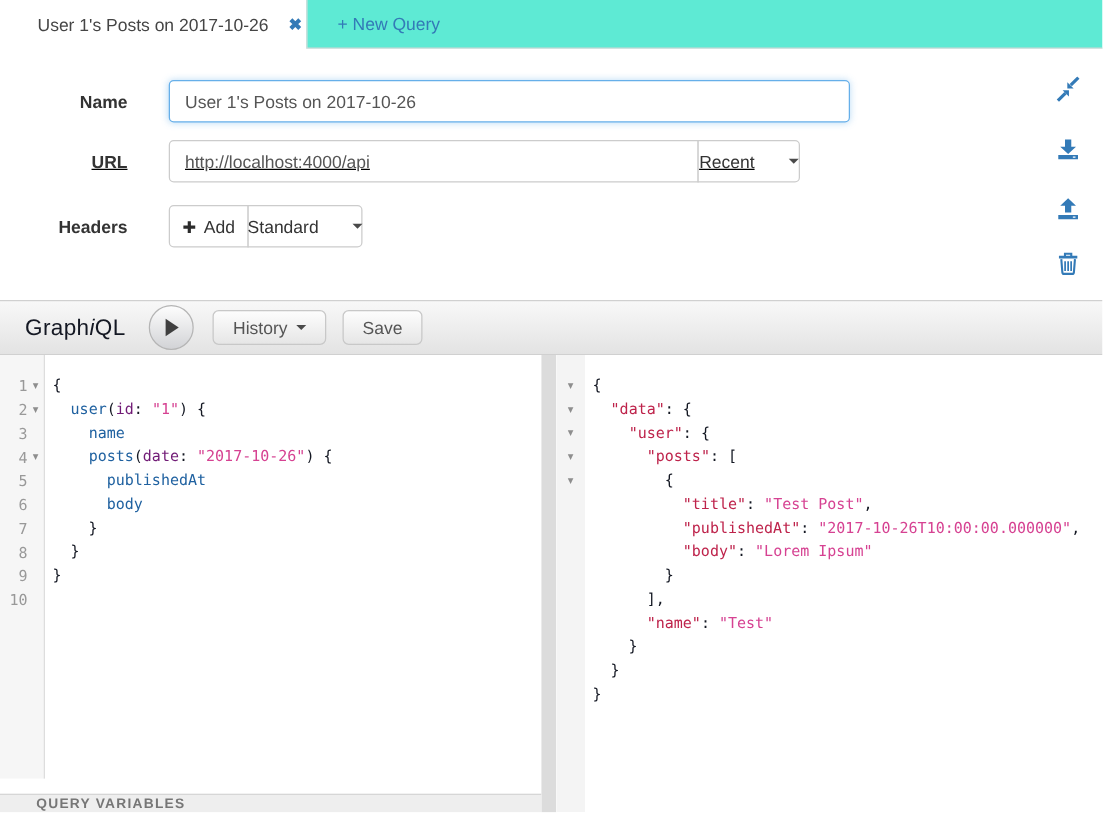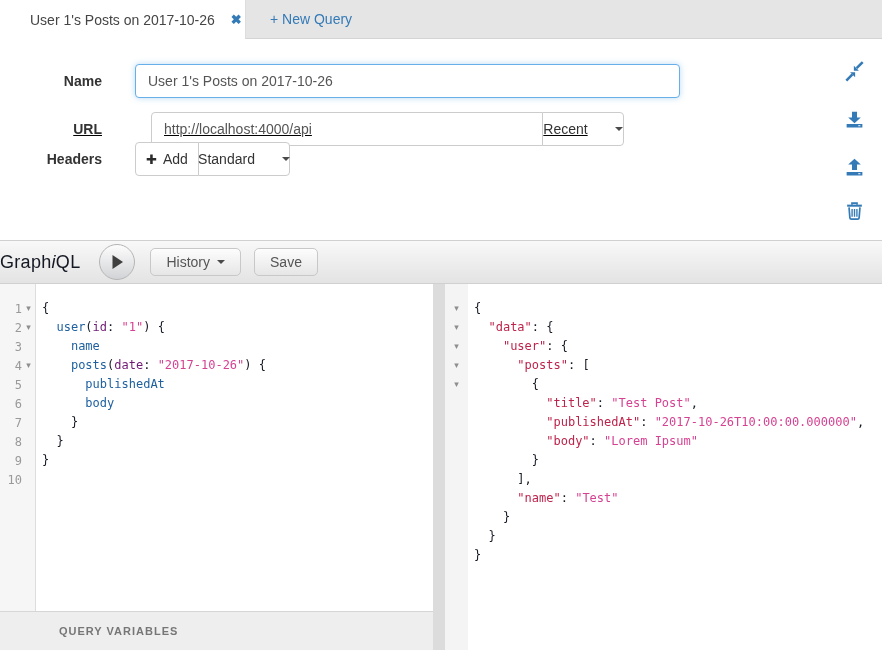--- a/index.html
+++ b/index.html
@@ -5,54 +5,54 @@
   * { margin:0; padding:0; box-sizing:border-box; }
   html,body { width:882px; height:650px; overflow:hidden; background:#fff;
     font-family:"Liberation Sans", sans-serif; }
 
   
   .tabbar { display:flex; height:39px; background:#fff; }
   .tab-active { width:245px; background:#fff; display:flex; align-items:center;
     padding:0 16px 0 30px; font-size:14px; color:#454545; }
   .tab-active .tab-label { white-space:nowrap; }
   .tab-close { margin-left:16px; color:#337ab7; font-size:13px; font-weight:bold; cursor:pointer; }
-  .tab-rest { flex:1; background:#e5e5e5; border-bottom:1px solid #d4d4d4;
+  .tab-rest { flex:1; background:#5eead4; border-bottom:1px solid #d4d4d4;
     border-left:1px solid #ddd; display:flex; align-items:center; }
   .tab-new { padding:0 24px; color:#337ab7; font-size:14px; cursor:pointer; white-space:nowrap; }
 
   
   .form-section { position:relative; height:201px; background:#fff; }
   .form-row { position:absolute; left:0; display:flex; align-items:center; height:34px; }
-  .row-name { top:25px; } .row-url { top:73px;text-decoration:underline; } .row-headers { top:103px; }
+  .row-name { top:25px; } .row-url { top:73px;text-decoration:underline; } .row-headers { top:125px; }
   .form-label { width:102px; text-align:right; font-weight:bold; font-size:14px;
     color:#333; margin-right:33px; }
   .txt-input { height:34px; border:1px solid #ccc; border-radius:4px; font-size:14px;
     color:#555; padding:0 12px; outline:none; background:#fff; }
   .input-name { width:545px; border-color:#66afe9; box-shadow:0 0 6px rgba(102,175,233,.45); }
-  .input-url { width:392px; border-radius:4px 0 0 4px;margin-left:16px; }
+  .input-url { width:424px; border-radius:4px 0 0 4px; }
   .btn { height:34px; background:#fff; border:1px solid #ccc; border-radius:4px;
     font-size:14px; color:#333; display:flex; align-items:center; justify-content:center;
     cursor:pointer;gap:20px; }
   .btn-recent { width:82px; margin-left:-1px; border-radius:0 4px 4px 0; }
   .btn-add { width:64px; border-radius:4px 0 0 4px; gap:6px; }
   .btn-standard { width:92px; margin-left:-1px; border-radius:0 4px 4px 0; }
   .plus-glyph { font-size:13px; color:#2b2b2b; }
   .caret { display:inline-block; width:0; height:0; border-left:4px solid transparent;
     border-right:4px solid transparent; border-top:4px solid #4a4a4a; margin-left:7px; }
 
   .side-icons { position:absolute; right:16px; top:0; width:22px; }
   .side-icon { position:absolute; left:0; width:21px; height:21px; cursor:pointer; }
   .icon-compress { top:22px; } .icon-download { top:70px; }
   .icon-upload { top:118px; } .icon-trash { top:161px; }
 
   
   .gql-topbar { height:44px; background:linear-gradient(#f8f8f8,#e3e3e3);
     border-top:1px solid #d0d0d0; border-bottom:1px solid #d0d0d0;
     display:flex; align-items:center; }
-  .gql-logo { margin-left:0; font-size:18px; color:#141823; letter-spacing:.3px; }
+  .gql-logo { margin-left:20px; font-size:18px; color:#141823; letter-spacing:.3px; }
   .gql-logo em { font-style:italic; }
   .execute-btn { width:36px; height:36px; border-radius:18px; margin-left:19px;
     background:linear-gradient(#fdfdfd,#d2d3d6); border:1px solid #b5b5b5;
     display:flex; align-items:center; justify-content:center; cursor:pointer; }
   .tbtn { height:28px; padding:0 15px; background:linear-gradient(#fdfdfd,#e6e6e6);
     border:1px solid #c8c8c8; border-radius:5px; font-size:14px; color:#555;
     display:flex; align-items:center; cursor:pointer; }
   .tbtn-history { margin-left:15px; } .tbtn-save { margin-left:13px; }
   .docs-toggle { margin-left:auto; height:100%; width:88px; border-left:1px solid #d0d0d0;
     display:flex; align-items:center; justify-content:center; gap:6px;
@@ -66,23 +66,23 @@
   .gutter-row { height:19px; display:flex; align-items:center; justify-content:flex-end; }
   .ln { font:12px "DejaVu Sans Mono", monospace; color:#999; width:17px; text-align:right; }
   .fold { width:13px; font-size:9px; color:#8e8e8e; text-align:center; line-height:19px; }
   .code-area { flex:1; padding:15px 0 0 6px; font:12px/19px "DejaVu Sans Mono", monospace;
     overflow:hidden; cursor:text; }
   .code-line { height:19px; white-space:pre; }
   .divider { width:12px; background:#dcdcdc; cursor:col-resize; }
   .result-pane { flex:1; display:flex; background:#fff; overflow:hidden; }
   .r-gutter { width:23px; background:#f4f4f4; padding-top:15px; }
   .r-gutter .gutter-row { justify-content:center; }
-  .variables-bar { position:absolute; left:0; right:0; bottom:0; height:39px;
+  .variables-bar { position:absolute; left:0; right:0; bottom:0; height:15px;
     background:#eee; border-top:1px solid #d6d6d6; display:flex; align-items:center;
-    padding-left:59px; font-size:11px; font-weight:bold; color:#767676;
+    padding-left:29px; font-size:11px; font-weight:bold; color:#767676;
     letter-spacing:1px; cursor:pointer; }
 
   
   .tk-p { color:#141823; } .tk-f { color:#1F61A0; } .tk-a { color:#701a75; }
   .tk-s { color:#D64292; } .tk-k { color:#BE234B; } .tk-v { color:#D64292; }
 </style>
 </head>
 <body>
 
 <div class="tabbar">

